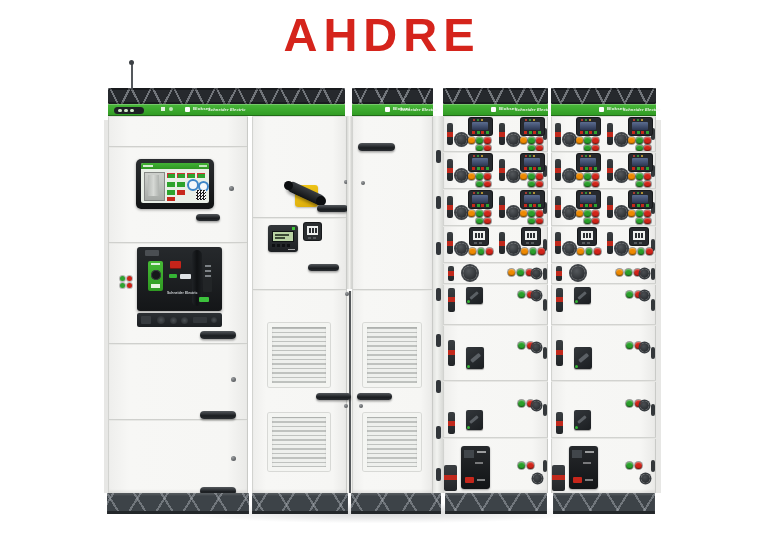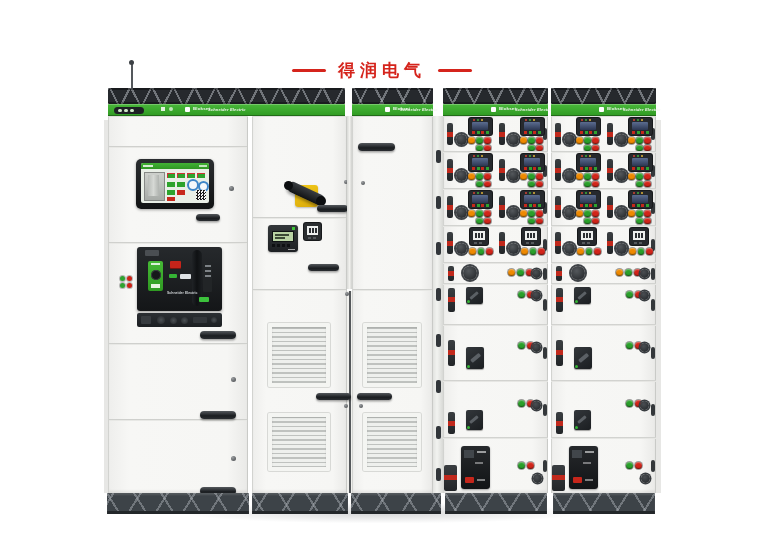--- a/index.html
+++ b/index.html
@@ -45,25 +45,21 @@
     box-shadow:0 0 0 1.5px #393d41;}
   .bandtxt{position:absolute;color:#f2f6f0;font-weight:700;white-space:nowrap;
     font-size:8px;transform:scale(.55);transform-origin:0 0;letter-spacing:.3px;}
   .bandtxt.maker{font-style:italic;transform:scale(.5);}
 </style>
 </head>
 <body>
 
 <div class="stage">
 
-  <div class="brand-tag">
-    <span class="dash"></span>
-    <span class="brand-sub">得润电气</span>
-    <span class="dash"></span>
-  </div>
+  <div class="brand-name">AHDRE</div>
 
   <div class="abs" style="left:95px;top:498px;width:575px;height:30px;background:radial-gradient(ellipse 50% 50% at 50% 50%, rgba(60,65,70,.22), rgba(60,65,70,0) 70%);"></div>
 
   <div class="abs" style="left:131px;top:63px;width:2px;height:26px;background:#54585c;"></div>
   <div class="abs" style="left:129px;top:60px;width:5px;height:5px;border-radius:50%;background:#3d4145;"></div>
 
   <div class="abs truss" style="left:108px;top:88px;width:237px;height:16px;"></div>
   <div class="abs truss" style="left:352px;top:88px;width:81px;height:16px;"></div>
   <div class="abs truss" style="left:443px;top:88px;width:105px;height:16px;"></div>
   <div class="abs truss" style="left:551px;top:88px;width:105px;height:16px;"></div>

